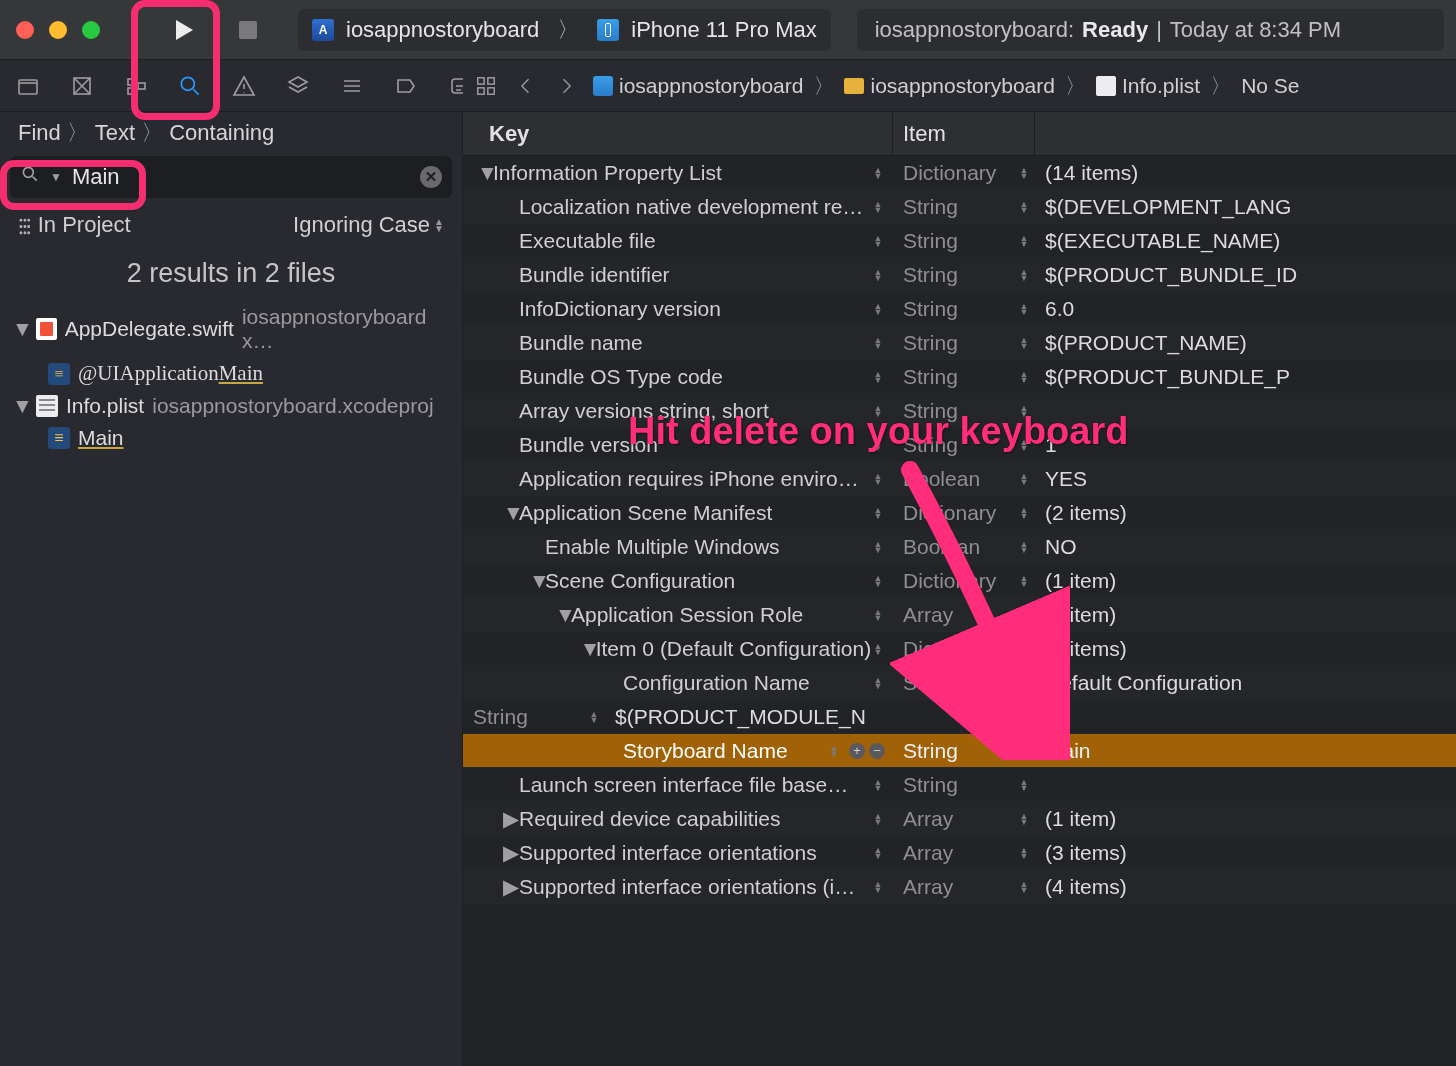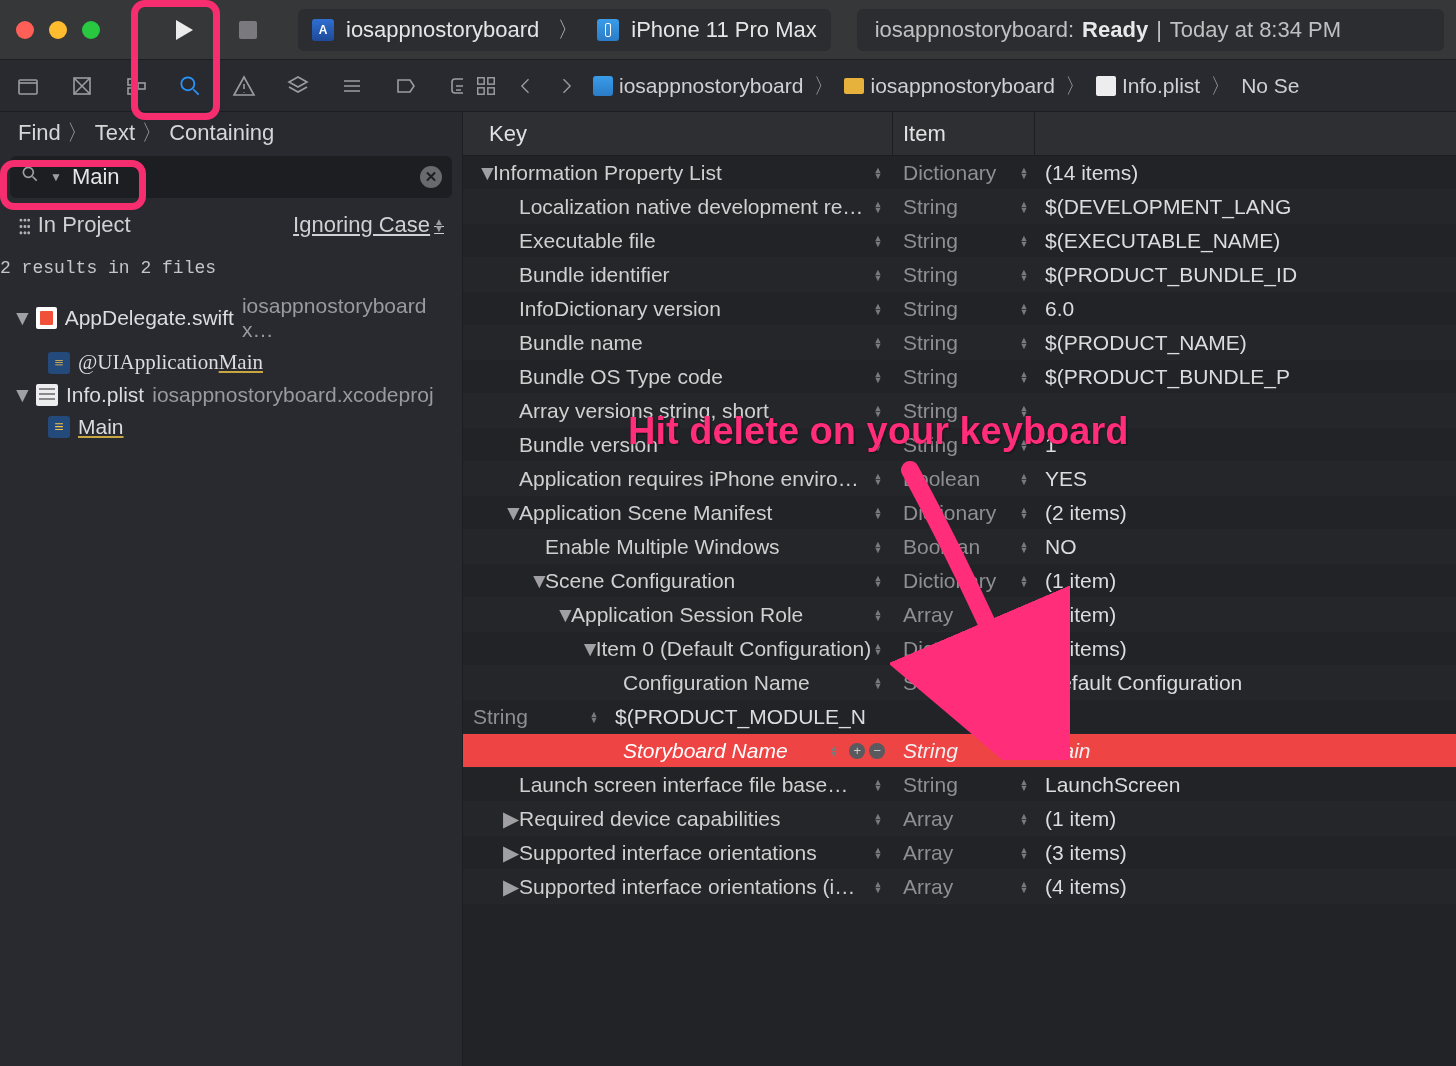--- a/index.html
+++ b/index.html
@@ -67,22 +67,22 @@
   
   .main { display:flex; height:calc(100% - 60px - 52px);}
   .left { width:463px; background:#292a30; border-right:1px solid #1c1d20; display:flex;flex-direction:column;}
   .find-bar { padding:6px 18px 0 18px; display:flex; gap:2px; align-items:center; color:#d6d6d8;}
   .crumb-sep{ color:#9a9a9e; margin:0 4px;}
   .search-row { margin:8px 10px 6px 10px; display:flex; align-items:center; background:#1d1e22; border-radius:6px; height:42px; padding:0 10px; gap:10px;}
   .search-row .mag { color:#a0a0a4;}
   .search-row input { flex:1; background:transparent;border:none;color:#e6e6e8;font-size:22px;outline:none;}
   .search-row .clear { width:22px;height:22px;border-radius:50%;background:#6a6a6e;color:#1d1e22;display:flex;align-items:center;justify-content:center;font-size:15px;font-weight:bold;}
   .scope-row { display:flex; justify-content:space-between; padding:6px 18px 10px 18px; color:#d0d0d2;}
-  .scope-row .rhs { display:flex;align-items:center;gap:4px;text-decoration:underline;}
-  .results-summary { color:#c5c5c8; padding:8px 0 12px 0; font-size:18px;font-family:Liberation Mono, monospace;}
+  .scope-row .rhs { display:flex;align-items:center;gap:4px;}
+  .results-summary { text-align:center; color:#c5c5c8; padding:8px 0 12px 0; font-size:27px;}
   .tree { padding:0 6px;}
   .tree-row { display:flex;align-items:center;gap:8px;padding:4px 6px; font-size:21px; color:#dcdcde;}
   .tree-row .disc { color:#a0a0a4; width:16px;}
   .file-swift{width:22px;height:22px;background:#fff;border-radius:2px;display:inline-block;position:relative;}
   .file-swift::after{content:"";position:absolute;inset:4px;background:#f05138;border-radius:1px;}
   .file-plist{width:22px;height:22px;background:#ededef;border-radius:2px;display:inline-block;position:relative;}
   .file-plist::after{content:"";position:absolute;left:3px;right:3px;top:4px;height:2px;background:#8a8a8e;box-shadow:0 5px 0 #8a8a8e,0 10px 0 #8a8a8e;}
   .match-ico{width:22px;height:22px;background:#234a7a;border-radius:3px;display:inline-block;position:relative;}
   .match-ico::after{content:"≡";position:absolute;inset:0;display:flex;align-items:center;justify-content:center;color:#f2c14e;font-size:16px;}
   .match-text u { text-decoration:underline; text-decoration-color:#c8a642;}
@@ -91,27 +91,27 @@
   .right { flex:1; display:flex; flex-direction:column; background:#222327;}
   .editor-bar{height:52px;background:#292a30;border-bottom:1px solid #1c1d20;display:flex;align-items:center;padding:0 10px;gap:14px;margin-top:-52px;}
   .ed-icon{width:26px;height:26px;display:flex;align-items:center;justify-content:center;color:#9c9ca0;}
   .ed-icon svg{stroke:#9c9ca0;fill:none;stroke-width:1.6;}
   .crumb-trail{display:flex;align-items:center;gap:6px;color:#d0d0d2;font-size:21px;}
   .folder-ico{width:20px;height:16px;background:#e6b23c;border-radius:2px;display:inline-block;}
   .proj-ico{width:20px;height:20px;background:linear-gradient(#3a9ce8,#2a7cc8);border-radius:3px;display:inline-block;}
   .plist-ico{width:20px;height:20px;background:#ededef;border-radius:2px;display:inline-block;}
   
   .plist-header{display:flex;background:#2e2f33;border-bottom:1px solid #1c1d20;height:44px;align-items:center;font-weight:500;color:#e1e1e3;}
-  .col-key{width:430px;padding-left:26px;border-right:1px solid #1c1d20;height:100%;display:flex;align-items:center;}
+  .col-key{width:430px;padding-left:26px;border-right:1px solid #1c1d20;height:100%;display:flex;align-items:center;font-weight:bold;}
   .col-type{width:142px;padding-left:10px;border-right:1px solid #1c1d20;height:100%;display:flex;align-items:center;}
   .col-val{flex:1;padding-left:10px;height:100%;display:flex;align-items:center;}
   .plist-body{flex:1;overflow:hidden;}
   .plist-row{display:flex;height:34px;align-items:center;border-bottom:1px solid #26272b;font-size:21px;}
   .plist-row.alt{background:#25262a;}
-  .plist-row.sel{background:#ef4444;color:#fff;font-style:italic;}
+  .plist-row.sel{background:#a16207;color:#fff;}
   .plist-row .pk{width:430px;display:flex;align-items:center;overflow:hidden;white-space:nowrap;}
   .plist-row .pt{width:142px;padding-left:10px;color:#8f8f92;display:flex;align-items:center;gap:4px;white-space:nowrap;overflow:hidden;}
   .plist-row .pv{flex:1;padding-left:10px;color:#dcdcde;white-space:nowrap;overflow:hidden;}
   .plist-row.sel .pt,.plist-row.sel .pv{color:#f0f0f2;}
   .disclosure{width:14px;display:inline-block;color:#a0a0a4;text-align:center;margin-right:2px;}
   .updn{width:14px;display:inline-flex;flex-direction:column;align-items:center;margin-left:auto;margin-right:8px;color:#7a7a7e;line-height:6px;font-size:9px;}
   .updn::before{content:"▲";}
   .updn::after{content:"▼";}
   .tupdn{width:14px;display:inline-flex;flex-direction:column;align-items:center;margin-left:auto;margin-right:4px;color:#7a7a7e;line-height:6px;font-size:9px;}
   .tupdn::before{content:"▲";}
@@ -547,21 +547,20 @@
           <div class="pk">
             <span class="indent" style="width: 40px;"></span>
             <span class="disclosure"></span>
             <span>Launch screen interface file base…</span>
             <span class="updn"></span>
           </div>
           <div class="pt">
             <span>String</span>
             <span class="tupdn"></span>
           </div>
-          <div class="pv">LaunchScreen</div>
         </div>
         <div class="plist-row alt">
           <div class="pk">
             <span class="indent" style="width: 40px;"></span>
             <span class="disclosure">▶</span>
             <span>Required device capabilities</span>
             <span class="updn"></span>
           </div>
           <div class="pt">
             <span>Array</span>

